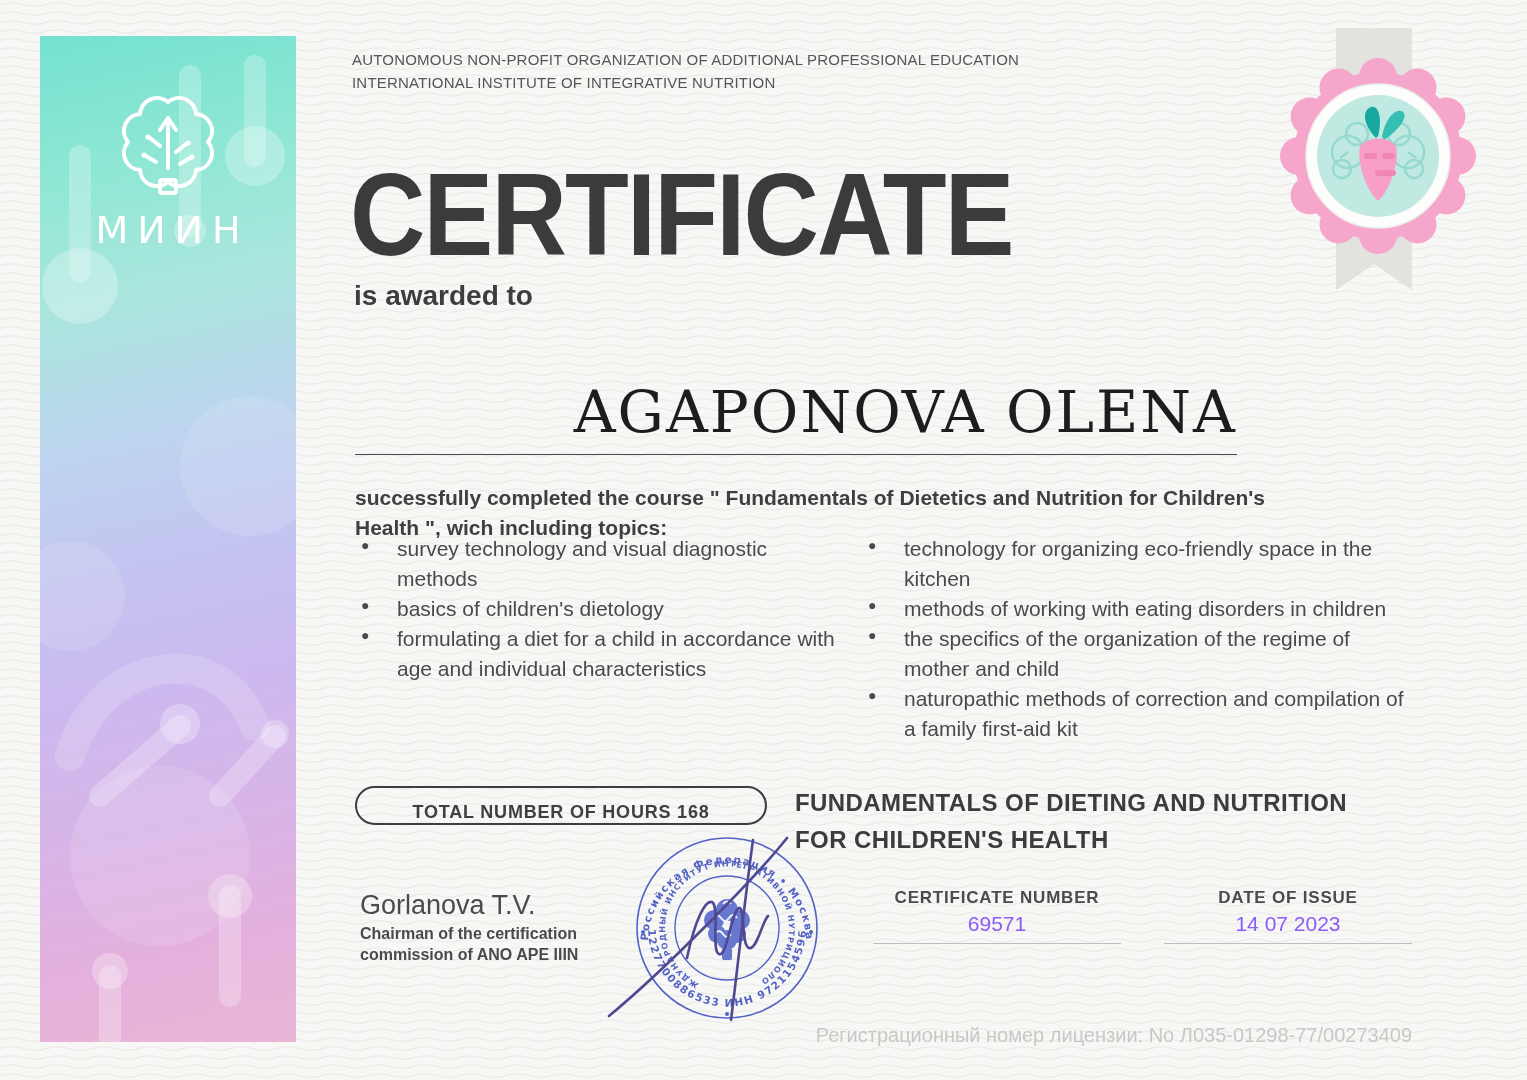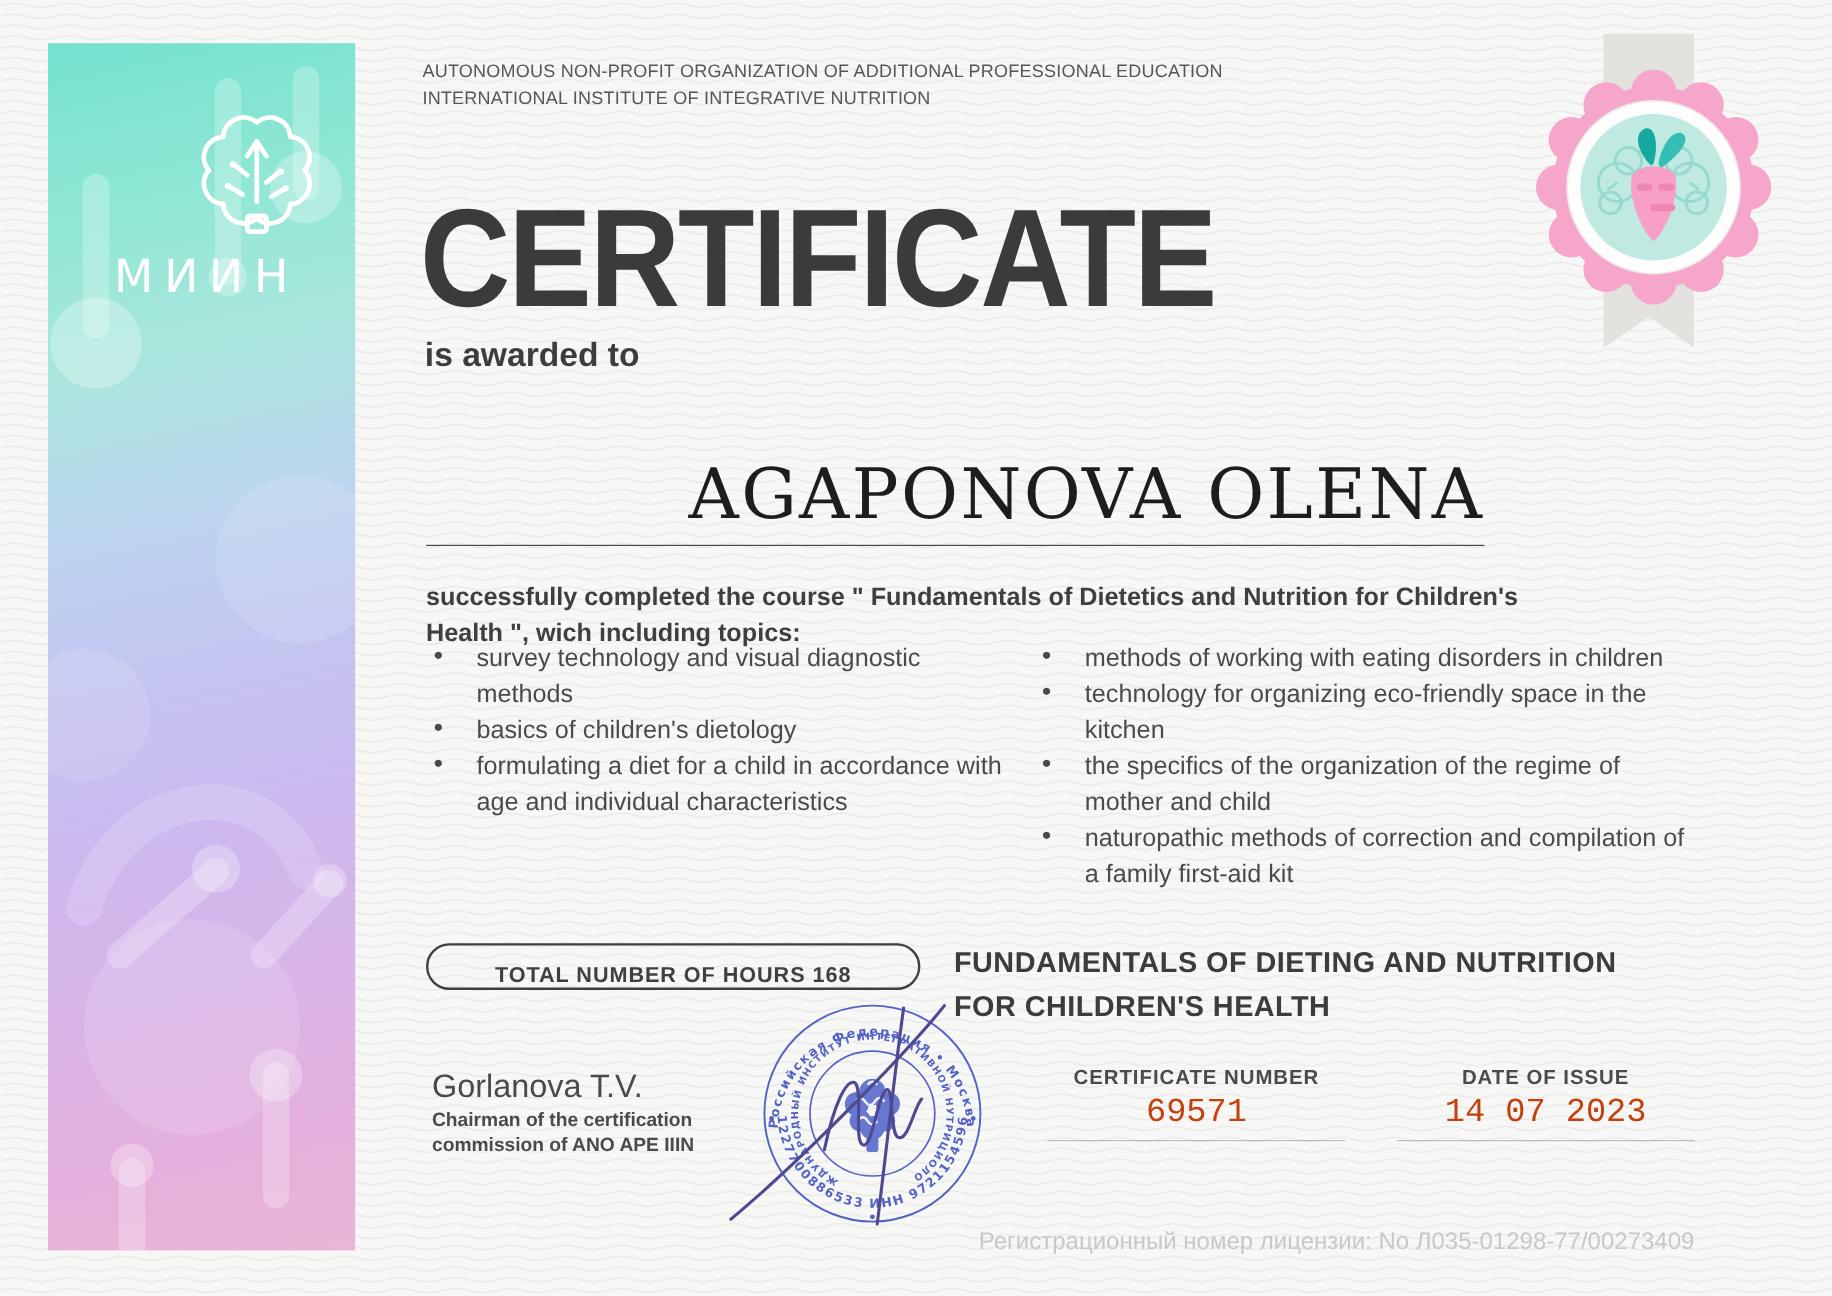--- a/index.html
+++ b/index.html
@@ -9,21 +9,21 @@
   svg{display:block;}
 
   
   #bg-waves{position:absolute;left:0;top:0;z-index:0;}
 
   
   #sidebar{left:40px;top:36px;width:256px;height:1006px;z-index:1;
     background:linear-gradient(168deg,#74e2cf 0%,#8fe7d4 14%,#a9e6dd 26%,
       #bdd4ef 40%,#c4c4f1 52%,#ccb9ef 64%,#d9b4e7 78%,#e5b0dc 90%,#e9b6d6 100%);
     overflow:hidden;}
-  #sidebar-logo{position:absolute;left:0;top:58px;width:100%;padding-left:46px;}
+  #sidebar-logo{position:absolute;left:0;top:58px;width:100%;text-align:center;}
   #logo-text{margin-top:10px;color:#ffffff;font-family:"DejaVu Sans",sans-serif;
     font-size:38px;letter-spacing:9px;font-weight:400;text-indent:9px;}
 
   
   #org-header{left:352px;top:48px;width:700px;font-size:15px;line-height:1.55;
     color:#565656;letter-spacing:.2px;z-index:2;}
 
   
   #main-title{left:350px;top:148px;margin:0;font-size:116px;font-weight:700;
     letter-spacing:-2px;color:#3b3b3b;transform:scaleX(.9);transform-origin:left top;
@@ -60,21 +60,21 @@
   
   #signer-name{left:360px;top:890px;font-size:27px;color:#4a4a4a;z-index:2;}
   #signer-role{left:360px;top:924px;width:235px;font-size:16px;line-height:1.3;
     color:#4a4a4a;z-index:2;font-weight:bold;}
 
   
   .field{top:888px;width:248px;text-align:center;z-index:2;}
   #field-number{left:873px;}
   #field-date{left:1164px;}
   .field .label{font-size:17px;letter-spacing:.8px;font-weight:700;color:#4b4b4b;}
-  .field .value{font-family:Liberation Mono, monospace;font-size:28px;color:#c2410c;margin-top:4px;}
+  .field .value{font-family:Liberation Sans, sans-serif;font-size:21px;color:#8b5cf6;margin-top:4px;}
   .field .rule{border-top:1px solid #bdbdbd;margin-top:7px;}
 
   
   #license-line{right:115px;top:1024px;font-size:20px;color:#c8c8c6;z-index:2;}
 
   
   #ribbon{left:1336px;top:28px;width:76px;height:262px;background:#e3e2df;z-index:1;
     clip-path:polygon(0 0,100% 0,100% 100%,50% calc(100% - 26px),0 100%);}
   #badge-svg{left:1280px;top:58px;z-index:2;}
 
@@ -199,22 +199,22 @@
   </div>
 
   <p id="course-intro" class="abs">successfully completed the course " Fundamentals of Dietetics and Nutrition for Children's Health ", wich including topics:</p>
 
   <ul id="topics-left" class="topics abs">
     <li>survey technology and visual diagnostic methods</li>
     <li>basics of children's dietology</li>
     <li> formulating a diet for a child in accordance with age and individual characteristics</li>
   </ul>
   <ul id="topics-right" class="topics abs">
+    <li>technology for organizing eco-friendly space in the kitchen</li>
     <li>methods of working with eating disorders in children</li>
-    <li>technology for organizing eco-friendly space in the kitchen</li>
     <li>the specifics of the organization of the regime of mother and child</li>
     <li>naturopathic methods of correction and compilation of a family first-aid kit</li>
   </ul>
 
   <div id="hours-pill" class="abs">
     <span>TOTAL NUMBER OF HOURS 168</span>
   </div>
   <div id="result-title" class="abs">FUNDAMENTALS OF DIETING AND NUTRITION FOR CHILDREN'S HEALTH</div>
 
   <div id="signer-name" class="abs">Gorlanova T.V.</div>

